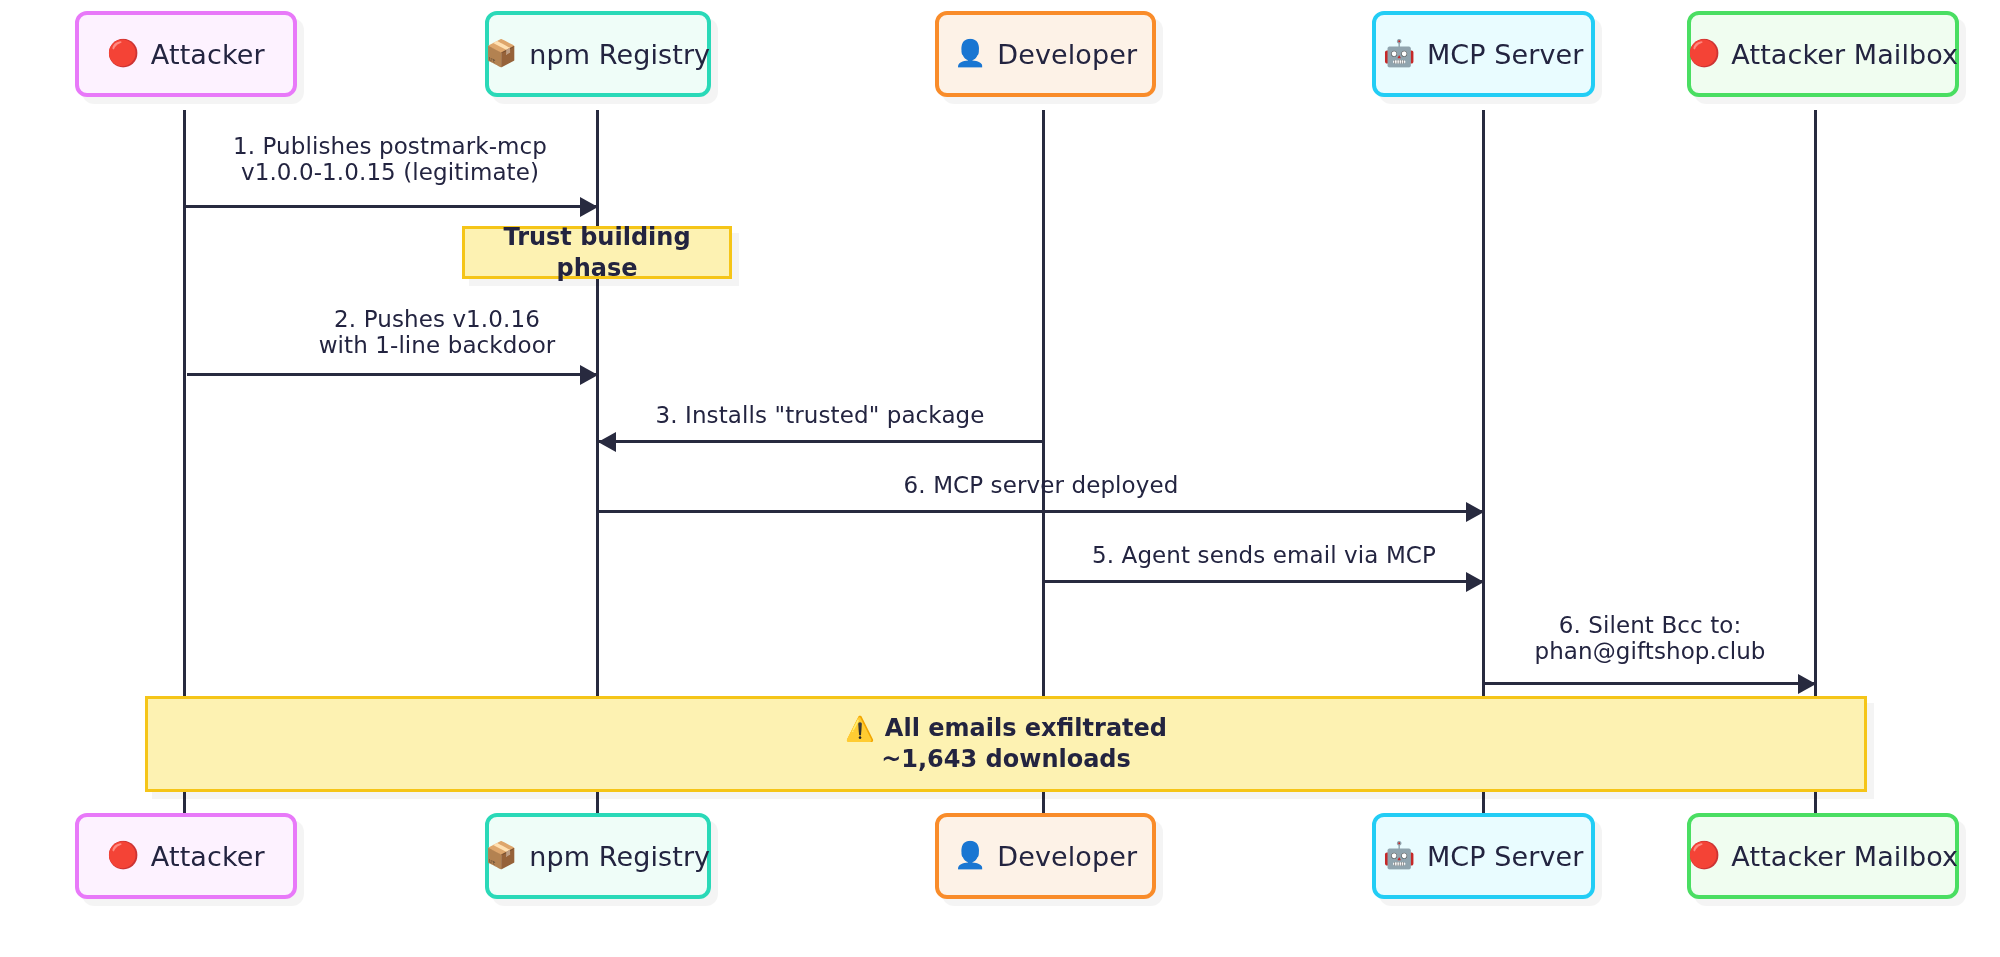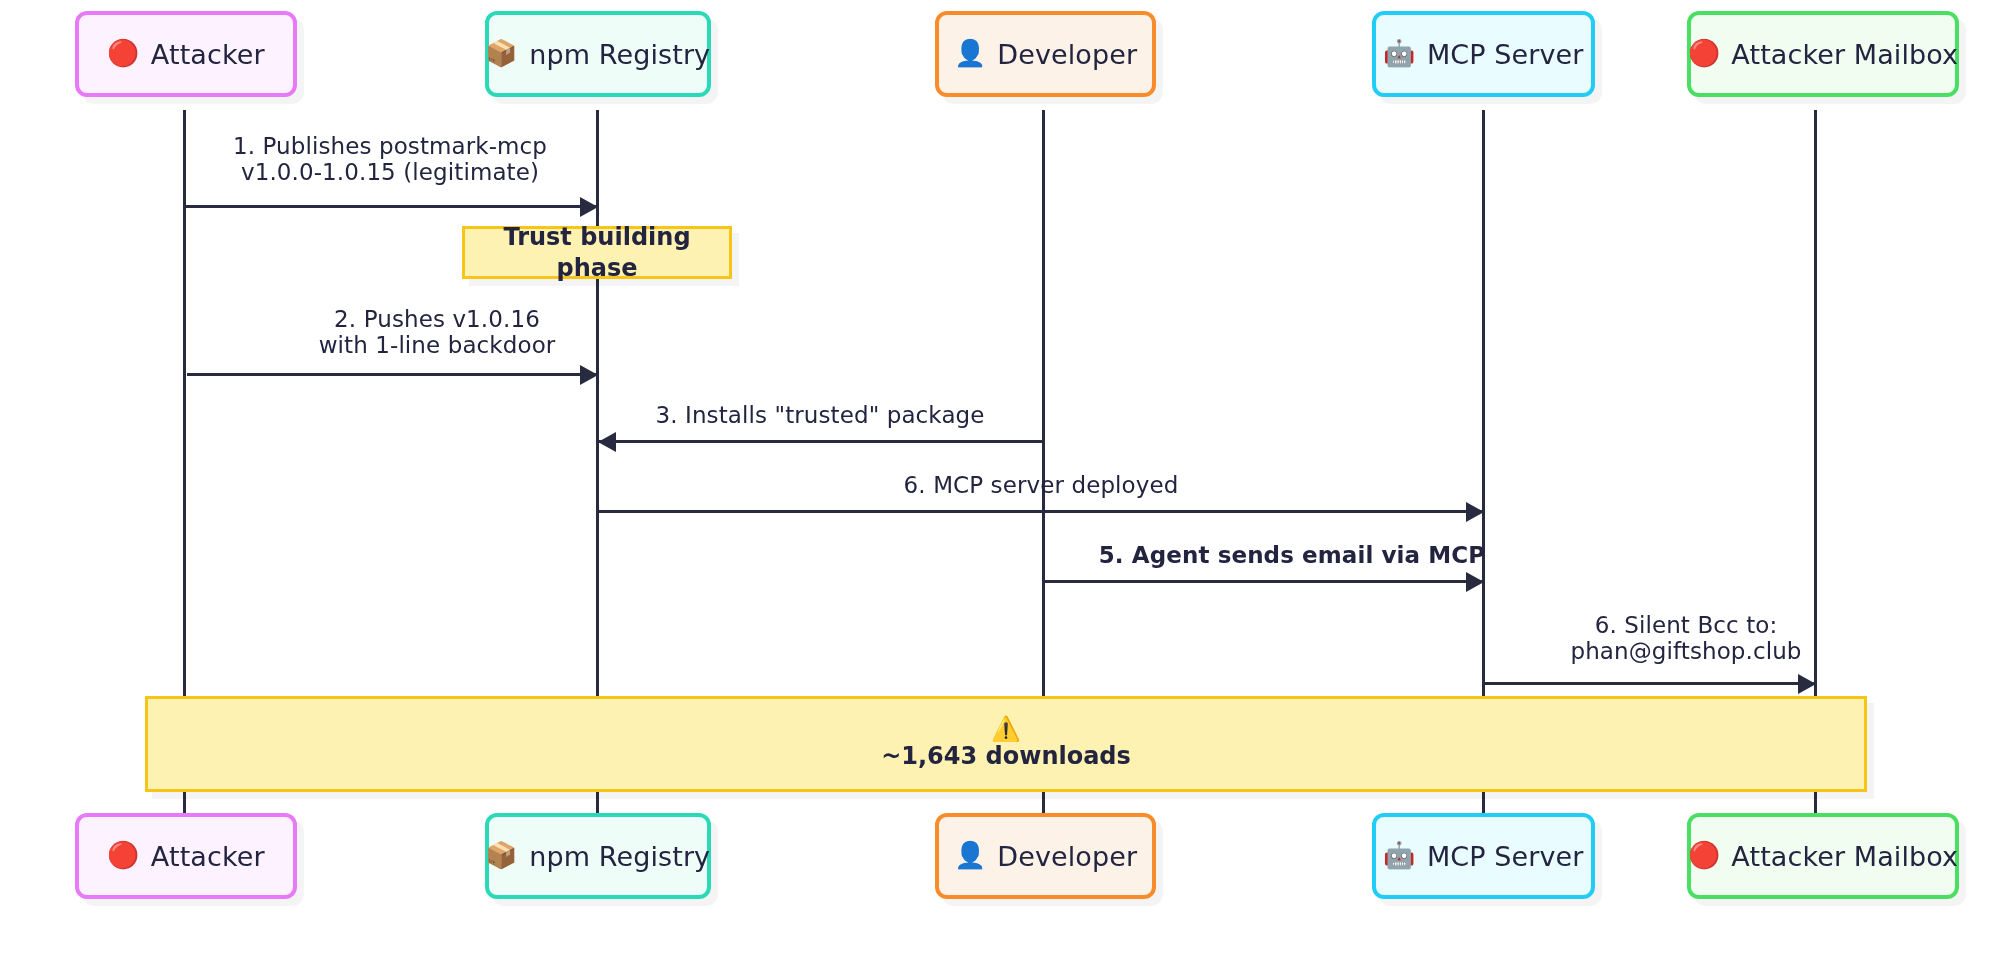--- a/index.html
+++ b/index.html
@@ -176,36 +176,37 @@
     <div class="line" style="width:444px;"></div>
     <div class="head left"></div>
   </div>
 
   <div class="msg-label" style="left:599px; top:472px; width:884px;">6. MCP server deployed</div>
   <div class="msg" style="left:599px; top:510px; width:884px;">
     <div class="line" style="width:884px;"></div>
     <div class="head right"></div>
   </div>
 
-  <div class="msg-label" style="left:1072px; top:542px; width:440px;font-weight:bold;">5. Agent sends email via MCP</div>
+  <div class="msg-label" style="left:1044px; top:542px; width:440px;">5. Agent sends email via MCP</div>
   <div class="msg" style="left:1044px; top:580px; width:439px;">
     <div class="line" style="width:439px;"></div>
     <div class="head right"></div>
   </div>
 
-  <div class="msg-label" style="left:1520px; top:612px; width:332px;">6. Silent Bcc to:
+  <div class="msg-label" style="left:1484px; top:612px; width:332px;">6. Silent Bcc to:
 phan@giftshop.club</div>
   <div class="msg" style="left:1484px; top:682px; width:331px;">
     <div class="line" style="width:331px;"></div>
     <div class="head right"></div>
   </div>
 
   <div class="note" style="left:145px; top:696px; width:1722px; height:96px;">
     <div class="warn-row">
       <span class="warn-icon">⚠️</span>
+      <span>All emails exfiltrated</span>
     </div>
     <div>~1,643 downloads</div>
   </div>
 
   <div class="actor-box" style="left:75px; top:813px; width:222px; height:86px; border-color:#e879f9; background:#fdf2ff;">
     <span class="actor-emoji">🔴</span>
     <span class="actor-label">Attacker</span>
   </div>
 
   <div class="actor-box" style="left:485px; top:813px; width:226px; height:86px; border-color:#2ad9b8; background:#effdf8;">

